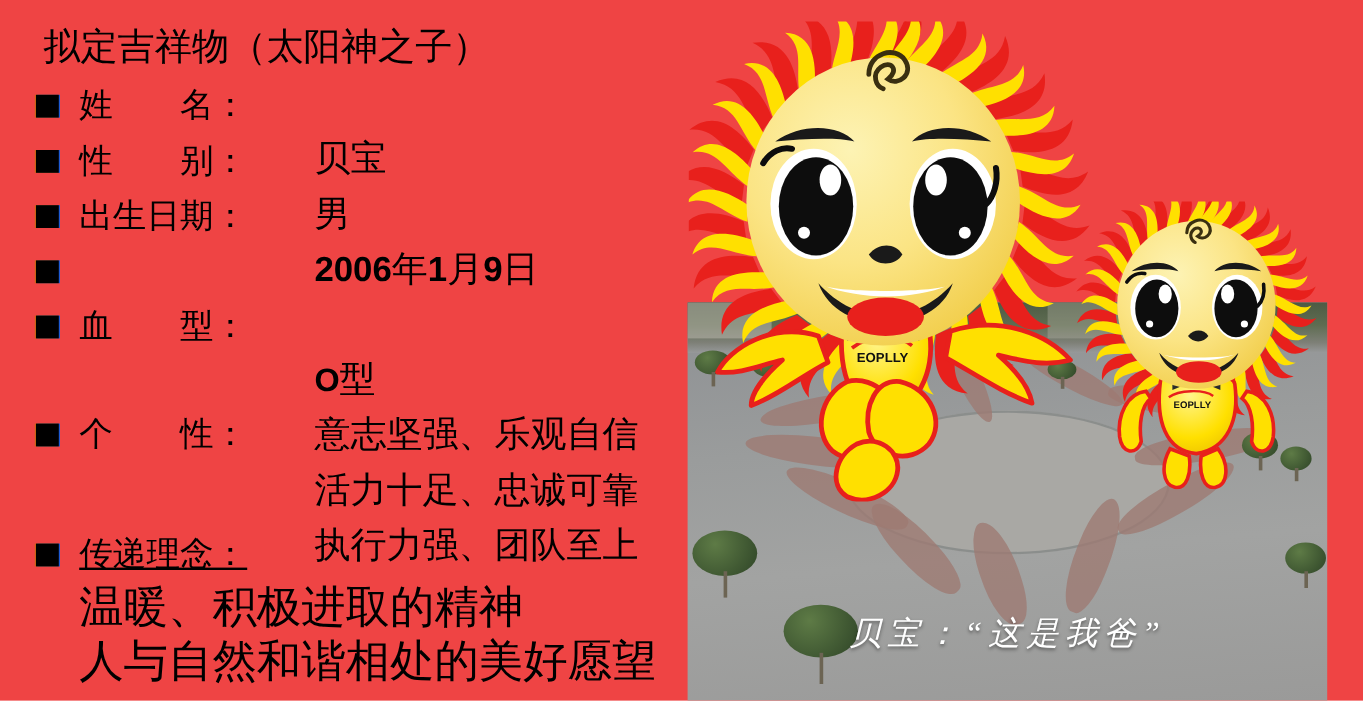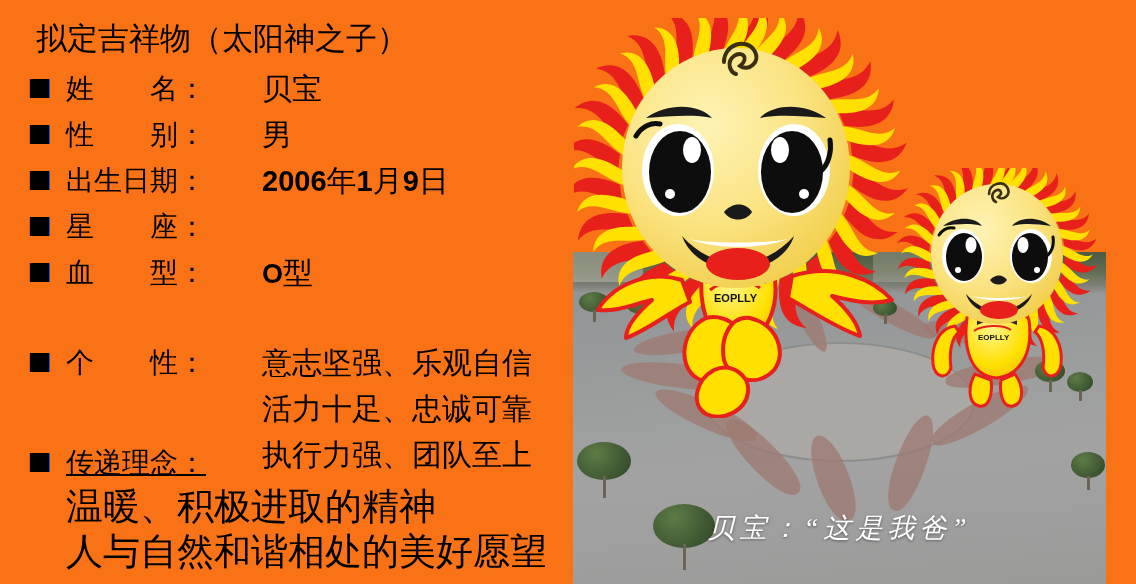--- a/index.html
+++ b/index.html
@@ -14,21 +14,21 @@
     font-family: "Liberation Serif", "DejaVu Serif", serif;
     color: #000000;
     position: relative;
   }
 
   #slide {
     position: absolute;
     left: 0; top: 0;
     width: 1136px;
     height: 584px;
-    background: #f97316;
+    background: #ef4444;
     overflow: hidden;
   }
 
   
   #text-column {
     position: absolute;
     left: 0; top: 0;
     width: 578px;
     height: 584px;
   }
@@ -73,20 +73,21 @@
     white-space: pre;
     flex: 0 0 auto;
     width: 196px;
   }
 
   .attr-value {
     font-size: 30px;
     line-height: 46px;
     white-space: pre;
     flex: 0 0 auto;
+    margin-top: 44px;
   }
   .attr-value.bold-num {
     font-family: "Liberation Sans", "DejaVu Sans", sans-serif;
     font-weight: bold;
     font-size: 29px;
   }
   .attr-value.bold-num .cjk {
     font-family: "Liberation Serif", "DejaVu Serif", serif;
     font-weight: normal;
     font-size: 30px;
@@ -239,21 +240,20 @@
       </div>
 
       <div class="attr-row">
         <div class="bullet-square"></div>
         <div class="attr-label">出生日期：</div>
         <div class="attr-value bold-num"><span>2006</span><span class="cjk">年</span><span>1</span><span class="cjk">月</span><span>9</span><span class="cjk">日</span></div>
       </div>
 
       <div class="attr-row">
         <div class="bullet-square"></div>
-        <div class="attr-label">星　　座：</div>
       </div>
 
       <div class="attr-row">
         <div class="bullet-square"></div>
         <div class="attr-label">血　　型：</div>
         <div class="attr-value blood"><span class="otype">O</span><span>型</span></div>
       </div>
 
       <div class="attr-row tall">
         <div class="bullet-square"></div>

